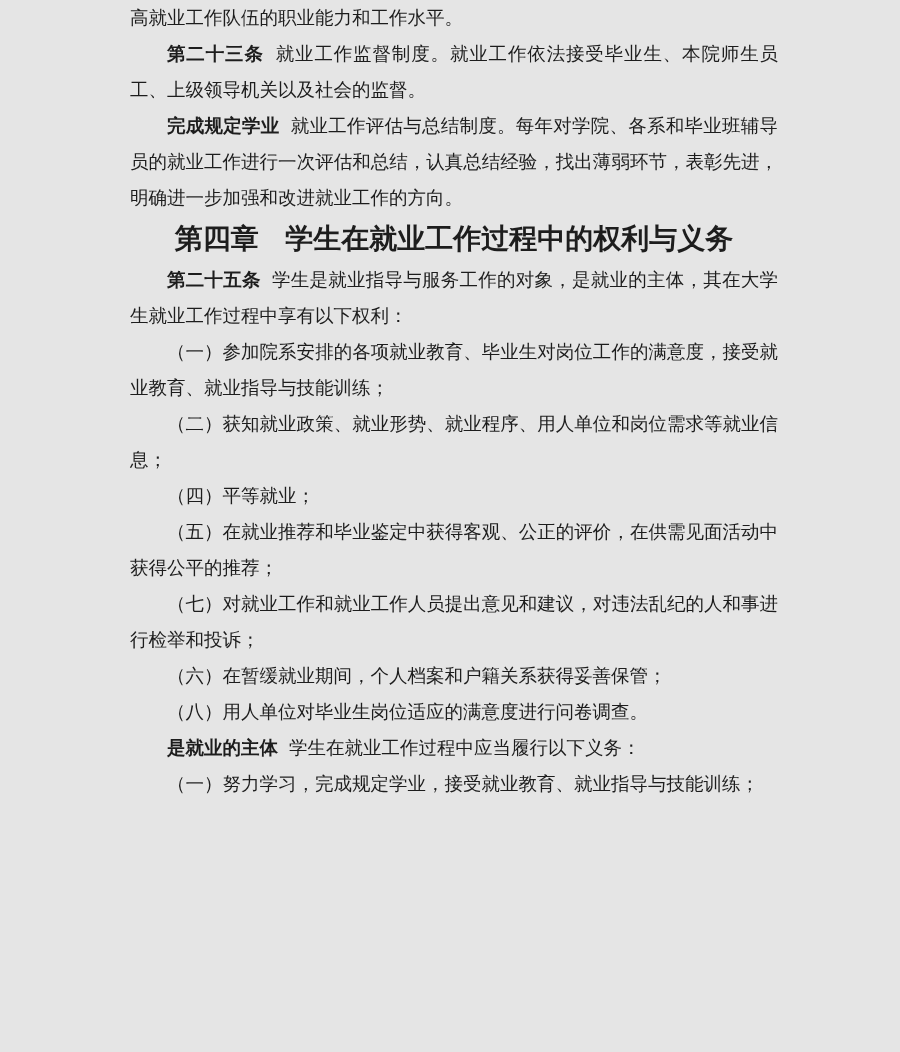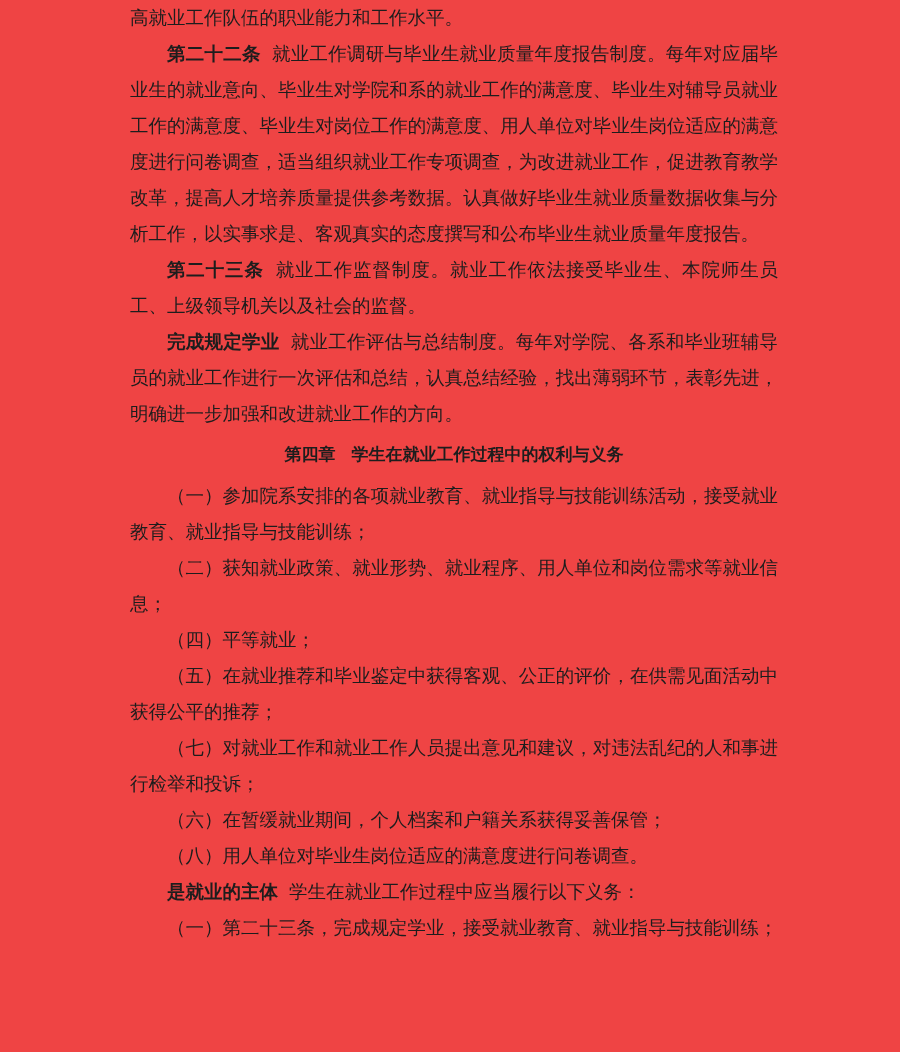--- a/index.html
+++ b/index.html
@@ -4,21 +4,21 @@
 <style>
   html, body {
     margin: 0;
     padding: 0;
     background: #ffffff;
   }
   .page {
     position: relative;
     width: 900px;
     height: 1052px;
-    background: #ef4444;
+    background: #e5e5e5;
     overflow: hidden;
   }
   .content {
     position: absolute;
     left: 130px;
     top: 0;
     width: 648px;
     color: #1d1d1d;
     font-family: "Liberation Serif", "DejaVu Serif", serif;
     font-size: 18.5px;
@@ -37,43 +37,43 @@
   }
   .article-label {
     font-weight: bold;
   }
   .label-spacer {
     display: inline-block;
     width: 0.6em;
   }
   h2.chapter {
     margin: 2px 0;
-    font-size: 17px;
+    font-size: 28px;
     line-height: 42px;
     font-weight: bold;
     text-align: center;
     text-indent: 0;
   }
   h2.chapter .label-spacer {
     width: 0.95em;
   }
 </style>
 </head>
 <body>
 
 <div class="page">
   <div class="content">
       <p class="continuation"><span>高就业工作队伍的职业能力和工作水平。</span></p>
-      <p class="article"><span class="article-label">第二十二条</span><span class="label-spacer"></span><span>就业工作调研与毕业生就业质量年度报告制度。每年对应届毕业生的就业意向、毕业生对学院和系的就业工作的满意度、毕业生对辅导员就业工作的满意度、毕业生对岗位工作的满意度、用人单位对毕业生岗位适应的满意度进行问卷调查，适当组织就业工作专项调查，为改进就业工作，促进教育教学改革，提高人才培养质量提供参考数据。认真做好毕业生就业质量数据收集与分析工作，以实事求是、客观真实的态度撰写和公布毕业生就业质量年度报告。</span></p>
       <p class="article"><span class="article-label">第二十三条</span><span class="label-spacer"></span><span>就业工作监督制度。就业工作依法接受毕业生、本院师生员工、上级领导机关以及社会的监督。</span></p>
       <p class="article"><span class="article-label">完成规定学业</span><span class="label-spacer"></span><span>就业工作评估与总结制度。每年对学院、各系和毕业班辅导员的就业工作进行一次评估和总结，认真总结经验，找出薄弱环节，表彰先进，明确进一步加强和改进就业工作的方向。</span></p>
       <h2 class="chapter"><span class="article-label">第四章</span><span class="label-spacer"></span><span>学生在就业工作过程中的权利与义务</span></h2>
-      <p class="item"><span>（一）参加院系安排的各项就业教育、就业指导与技能训练活动，接受就业教育、就业指导与技能训练；</span></p>
+      <p class="article"><span class="article-label">第二十五条</span><span class="label-spacer"></span><span>学生是就业指导与服务工作的对象，是就业的主体，其在大学生就业工作过程中享有以下权利：</span></p>
+      <p class="item"><span>（一）参加院系安排的各项就业教育、毕业生对岗位工作的满意度，接受就业教育、就业指导与技能训练；</span></p>
       <p class="item"><span>（二）获知就业政策、就业形势、就业程序、用人单位和岗位需求等就业信息；</span></p>
       <p class="item"><span>（四）平等就业；</span></p>
       <p class="item"><span>（五）在就业推荐和毕业鉴定中获得客观、公正的评价，在供需见面活动中获得公平的推荐；</span></p>
       <p class="item"><span>（七）对就业工作和就业工作人员提出意见和建议，对违法乱纪的人和事进行检举和投诉；</span></p>
       <p class="item"><span>（六）在暂缓就业期间，个人档案和户籍关系获得妥善保管；</span></p>
       <p class="item"><span>（八）用人单位对毕业生岗位适应的满意度进行问卷调查。</span></p>
       <p class="article"><span class="article-label">是就业的主体</span><span class="label-spacer"></span><span>学生在就业工作过程中应当履行以下义务：</span></p>
-      <p class="item"><span>（一）第二十三条，完成规定学业，接受就业教育、就业指导与技能训练；</span></p>
+      <p class="item"><span>（一）努力学习，完成规定学业，接受就业教育、就业指导与技能训练；</span></p>
     </div>
 </div>
 
 </body></html>

